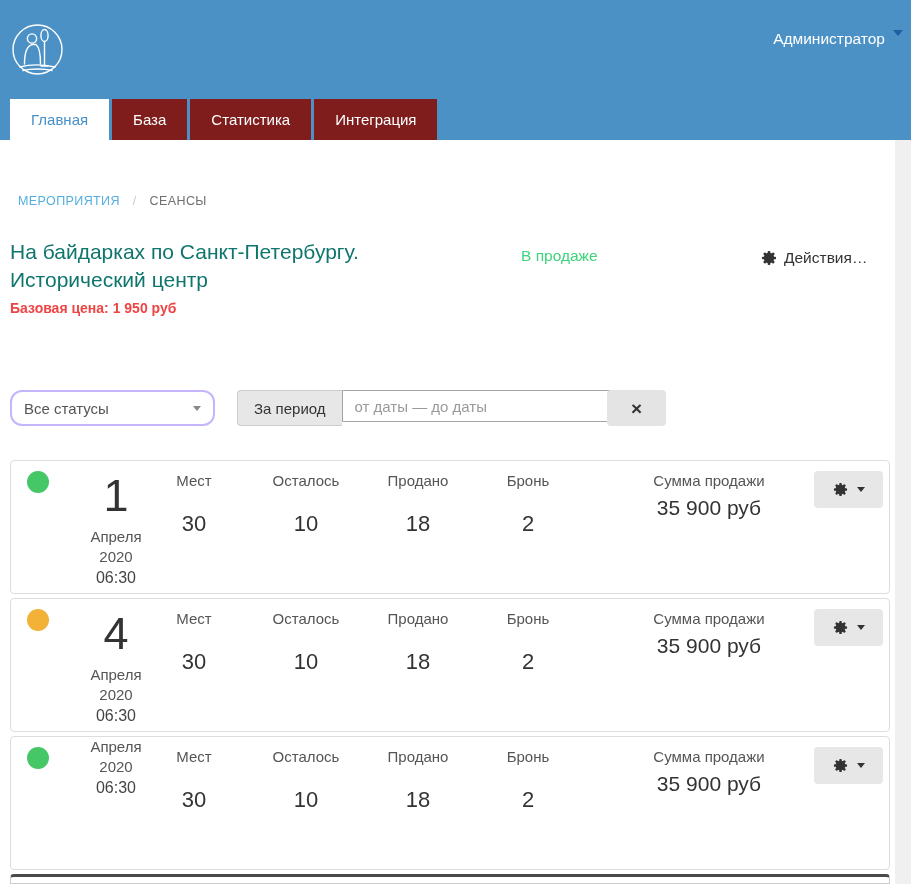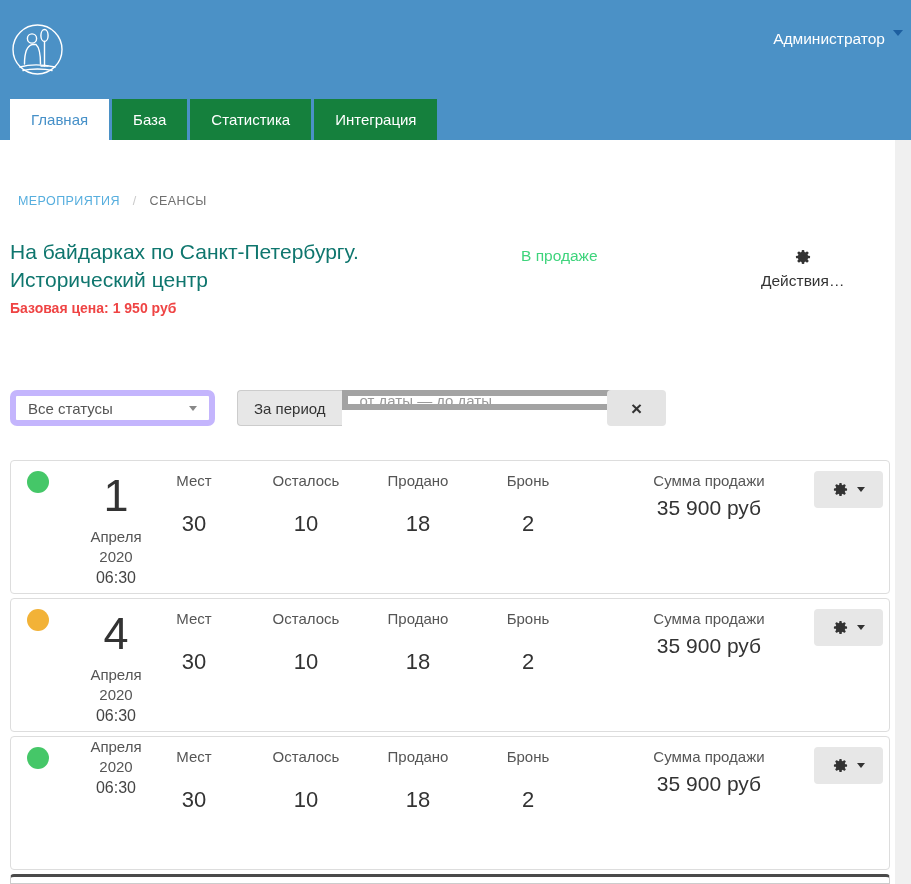--- a/index.html
+++ b/index.html
@@ -7,42 +7,42 @@
   body { font-family:"Liberation Sans","DejaVu Sans",sans-serif; background:#fff; overflow:hidden; }
   .page { position:relative; width:911px; height:884px; background:#fff; overflow:hidden; }
 
   
   .topbar { position:absolute; left:0; top:0; width:911px; height:140px; background:#4b91c6; }
   .logo { position:absolute; left:11px; top:23px; width:53px; height:53px; cursor:pointer; }
   .user-menu { position:absolute; right:8px; top:30px; display:flex; align-items:flex-start; gap:8px; cursor:pointer; }
   .user-menu .label { color:#fff; font-size:15.5px; }
   .caret { width:0; height:0; border-left:5px solid transparent; border-right:5px solid transparent; border-top:6px solid #1d5fa0; display:inline-block; }
   .tabs { position:absolute; left:10px; bottom:0; display:flex; gap:3px; }
-  .tab { height:41px; line-height:41px; padding:0 21px; background:#15803d; color:#fff; font-size:15px; cursor:pointer; white-space:nowrap; }
+  .tab { height:41px; line-height:41px; padding:0 21px; background:#7f1d1d; color:#fff; font-size:15px; cursor:pointer; white-space:nowrap; }
   .tab.active { background:#fff; color:#4690c8; }
 
   
   .scrollbar { position:absolute; right:0; top:140px; width:16px; height:744px; background:#f0f0f0; }
 
   
   .breadcrumb { position:absolute; left:18px; top:194px; font-size:12.5px; letter-spacing:.4px; }
   .breadcrumb a { color:#56aede; text-decoration:none; cursor:pointer; }
   .breadcrumb .sep { color:#c9c9c9; margin:0 9px; }
   .breadcrumb .current { color:#6f6f6f; }
   .title { position:absolute; left:10px; top:238px; width:482px; font-size:21px; font-weight:400; color:#0f766e; line-height:28px; }
   .price { position:absolute; left:10px; top:300px; font-size:14px; color:#ef4444;font-weight:bold; }
   .status { position:absolute; left:521px; top:247px; font-size:15.5px; color:#3ed47c; }
-  .actions { position:absolute; left:761px; top:249px; display:flex; align-items:center; gap:7px; background:none; border:none; font-family:inherit; font-size:15.5px; color:#333; cursor:pointer;flex-direction:column; }
-
-  
-  .select { position:absolute; left:10px; top:390px; width:205px; height:36px; background:#fff; border:6px solid #c4b5fd; border-radius:7px; display:flex; align-items:center; padding:0 12px; font-size:15px; color:#555; cursor:pointer; }
+  .actions { position:absolute; left:761px; top:249px; display:flex; align-items:center; gap:7px; background:none; border:none; font-family:inherit; font-size:15.5px; color:#333; cursor:pointer; }
+
+  
+  .select { position:absolute; left:10px; top:390px; width:205px; height:36px; background:#fff; border:2px solid #c4b5fd; border-radius:12px; display:flex; align-items:center; padding:0 12px; font-size:15px; color:#555; cursor:pointer; }
   .select .select-caret { margin-left:auto; border-left:4px solid transparent; border-right:4px solid transparent; border-top:5px solid #888; }
   .period-group { position:absolute; left:237px; top:390px; display:flex; }
   .addon { height:36px; padding:0 16px; background:#e7e7e7; border:1px solid #ccc; border-right:none; border-radius:4px 0 0 4px; font-family:inherit; font-size:15px; color:#333; cursor:pointer; }
-  .period-input { width:272px; height:20px; border:6px solid #a3a3a3; border-radius:0 4px 4px 0; padding:0 12px; font-family:inherit; font-size:15px; color:#555; outline:none; }
+  .period-input { width:272px; height:32px; border:1px solid #a3a3a3; border-radius:0 4px 4px 0; padding:0 12px; font-family:inherit; font-size:15px; color:#555; outline:none; }
   .period-input::placeholder { color:#9a9a9a; }
   .clear-btn { position:absolute; left:607px; top:390px; width:59px; height:36px; background:#e4e4e4; border:none; border-radius:4px; font-size:19px; font-weight:700; color:#333; cursor:pointer; line-height:1; }
 
   
   .card { position:absolute; left:10px; width:880px; height:134px; background:#fff; border:1px solid #ddd; border-radius:4px; }
   .card.c0 { top:460px; } .card.c1 { top:598px; } .card.c2 { top:736px; }
   .dot { position:absolute; left:16px; top:10px; width:22px; height:22px; border-radius:50%; }
   .date-col { position:absolute; left:40px; top:0; width:130px; text-align:center; }
   .day { font-size:45px; color:#333; line-height:62px; margin-top:4px; }
   .month,.year { font-size:15px; color:#555; line-height:20px; }

